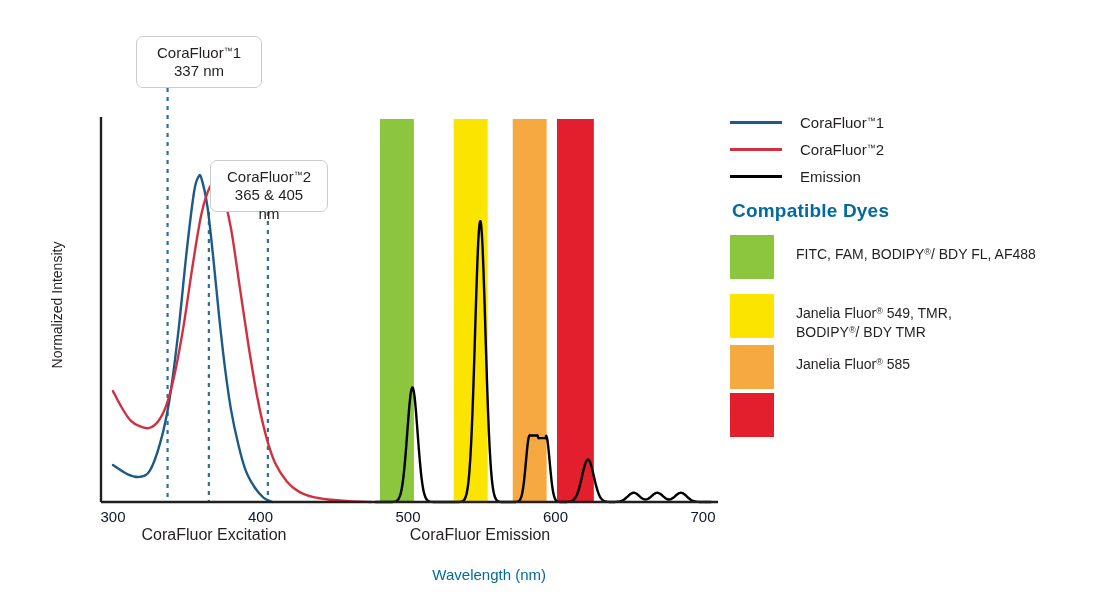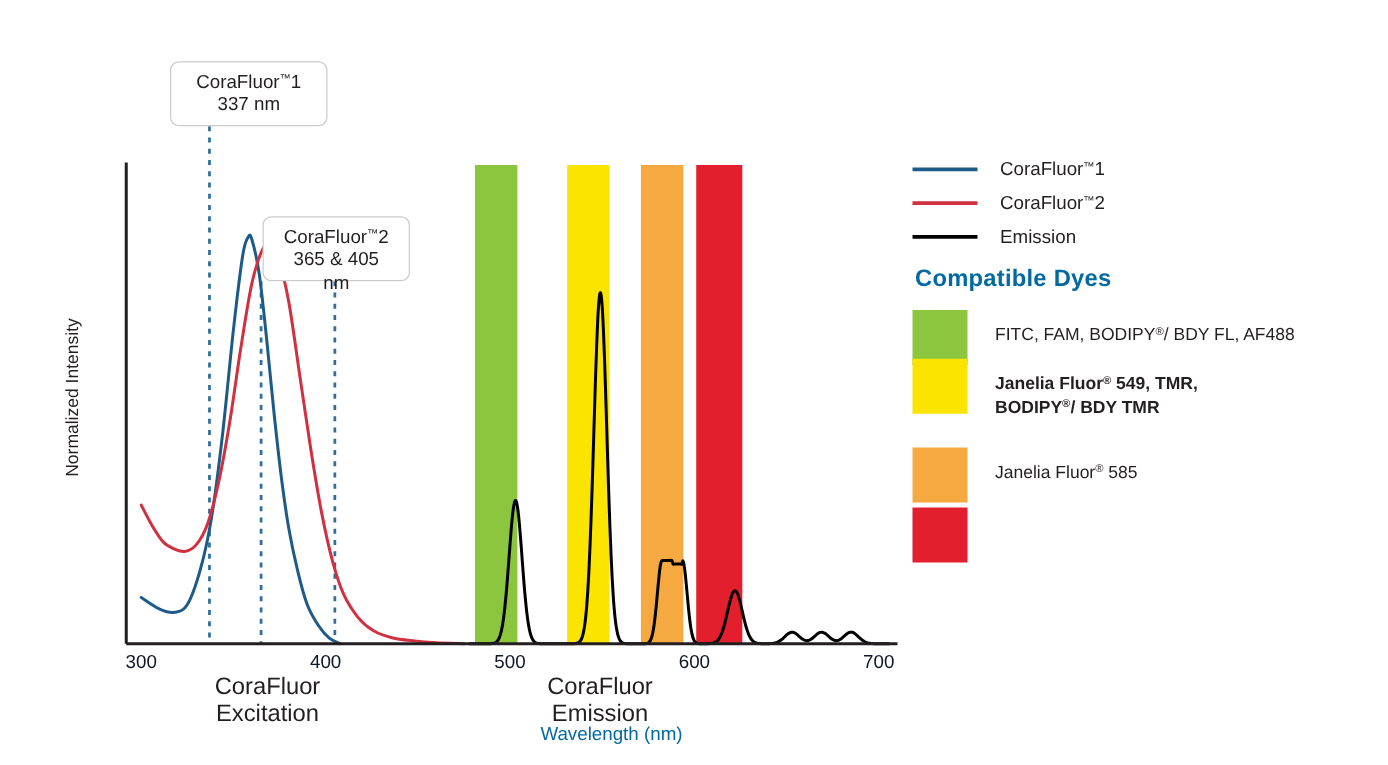--- a/index.html
+++ b/index.html
@@ -1,38 +1,38 @@
 <!DOCTYPE html>
 <html><head>
 <meta charset="utf-8">
 <style>
   html,body{margin:0;padding:0;background:#ffffff;}
   body{width:1110px;height:612px;position:relative;overflow:hidden;
        font-family:"Liberation Sans","DejaVu Sans",sans-serif;color:#231f20;}
 
-  #figure{position:absolute;inset:0;margin-top:13px;}
+  #figure{position:absolute;inset:0;}
 
   
   #plot{position:absolute;left:0;top:0;width:730px;height:612px;}
   #plot-svg{position:absolute;left:0;top:0;}
 
   
   .callout{position:absolute;border:1px solid #c9cbcd;border-radius:7px;
            background:#ffffff;text-align:center;line-height:1.22;
            font-size:15px;color:#231f20;padding:7px 12px 8px 12px;box-sizing:border-box;}
   .callout .l2{display:block;}
   .sup{font-size:9px;vertical-align:0.45em;letter-spacing:0;}
 
   #callout-cf1{left:136px;top:36px;width:126px;height:52px;}
   #callout-cf2{left:210px;top:160px;width:118px;height:52px;}
 
   
   .axis-tick{position:absolute;font-size:15px;color:#0f172a;text-align:center;
              width:60px;}
-  .axis-sublabel{position:absolute;font-size:19px;color:#231f20;text-align:center;}
+  .axis-sublabel{position:absolute;font-size:16px;color:#231f20;text-align:center;}
   #xlabel{position:absolute;left:286px;top:566px;width:260px;text-align:right;
           font-size:15px;color:#0369a1;}
   #ylabel{position:absolute;left:-23px;top:297px;width:160px;text-align:center;
           font-size:14px;color:#231f20;transform:rotate(-90deg);
           transform-origin:center center;}
 
   
   #legend{position:absolute;left:730px;top:0;width:380px;height:612px;}
   .lg-row{position:absolute;left:0;display:flex;align-items:center;}
   .lg-line{width:52px;height:0;border-top-width:3px;border-top-style:solid;
@@ -110,21 +110,21 @@
         </div>
       </div>
 
     <div id="dyes-title">Compatible Dyes</div>
 
     <div id="dye-list">
         <div class="dye-row" style="top: 235px;">
           <span class="dye-sw" style="background: rgb(140, 198, 62);"></span>
           <span class="dye-text">FITC, FAM, BODIPY<span class="reg">®</span>/ BDY FL, AF488</span>
         </div>
-        <div class="dye-row" style="top: 274px; font-weight: bold;">
+        <div class="dye-row" style="top: 294px;">
           <span class="dye-sw" style="background: rgb(251, 228, 0);"></span>
           <span class="dye-text">Janelia Fluor<span class="reg">®</span> 549, TMR,<br>BODIPY<span class="reg">®</span>/ BDY TMR</span>
         </div>
         <div class="dye-row" style="top: 345px;">
           <span class="dye-sw" style="background: rgb(247, 169, 65);"></span>
           <span class="dye-text">Janelia Fluor<span class="reg">®</span> 585</span>
         </div>
         <div class="dye-row" style="top: 393px;">
           <span class="dye-sw" style="background: rgb(228, 31, 45);"></span>
         </div>

